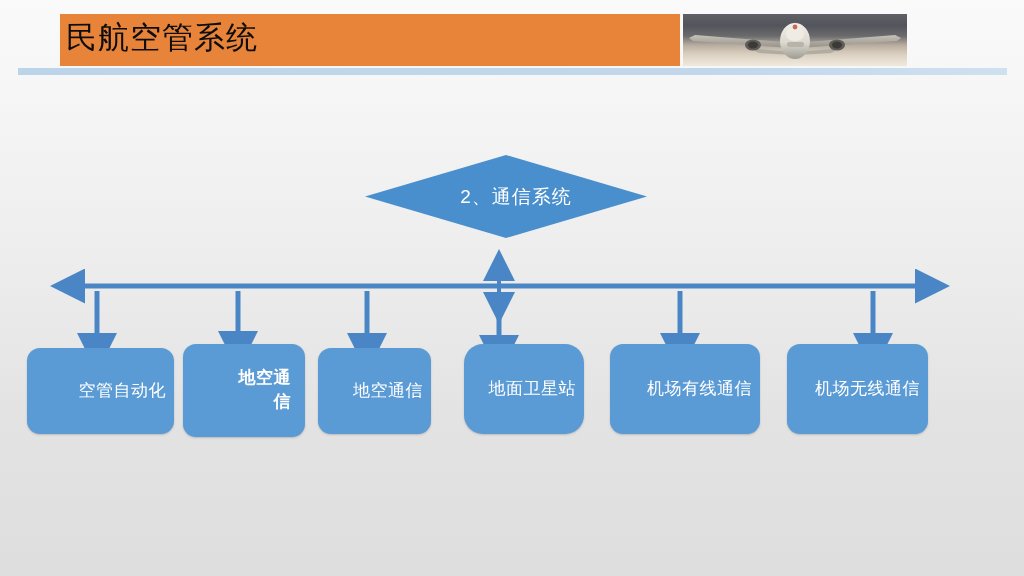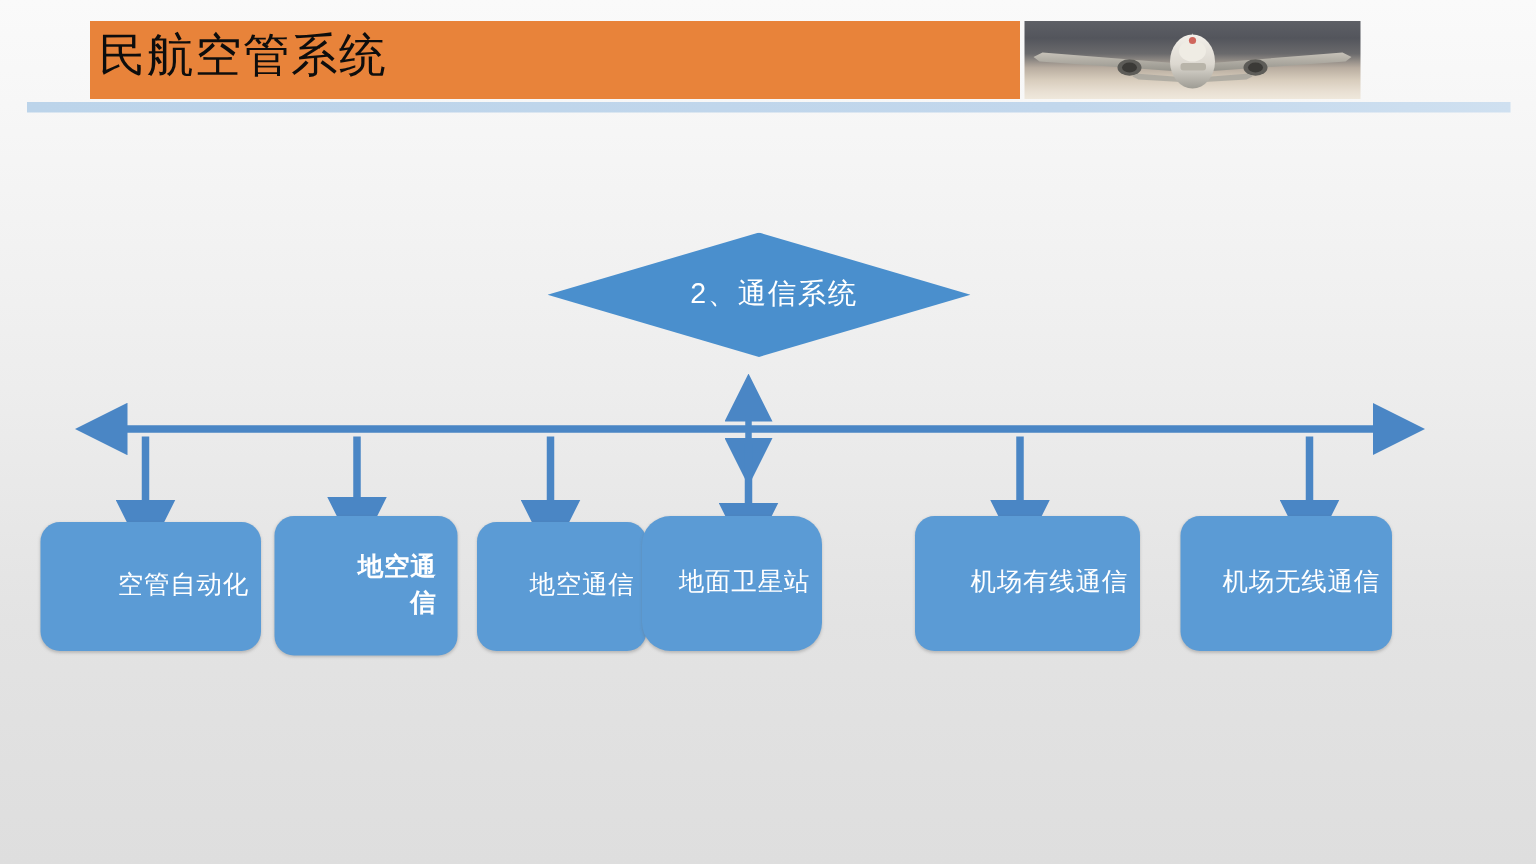--- a/index.html
+++ b/index.html
@@ -221,21 +221,21 @@
     </div>
 
     <div class="node-box quirk" style="left:183px; top:344px; width:122px; height:93px;">
       <div class="node-label">地空通信</div>
     </div>
 
     <div class="node-box" style="left:318px; top:348px; width:113px; height:86px;">
       <div class="node-label">地空通信</div>
     </div>
 
-    <div class="node-box" style="left:428px; top:344px; width:120px; height:90px;border-radius:19px;">
+    <div class="node-box" style="left:464px; top:344px; width:120px; height:90px;border-radius:19px;">
       <div class="node-label">地面卫星站</div>
     </div>
 
     <div class="node-box" style="left:610px; top:344px; width:150px; height:90px;">
       <div class="node-label">机场有线通信</div>
     </div>
 
     <div class="node-box" style="left:787px; top:344px; width:141px; height:90px;">
       <div class="node-label">机场无线通信</div>
     </div>

